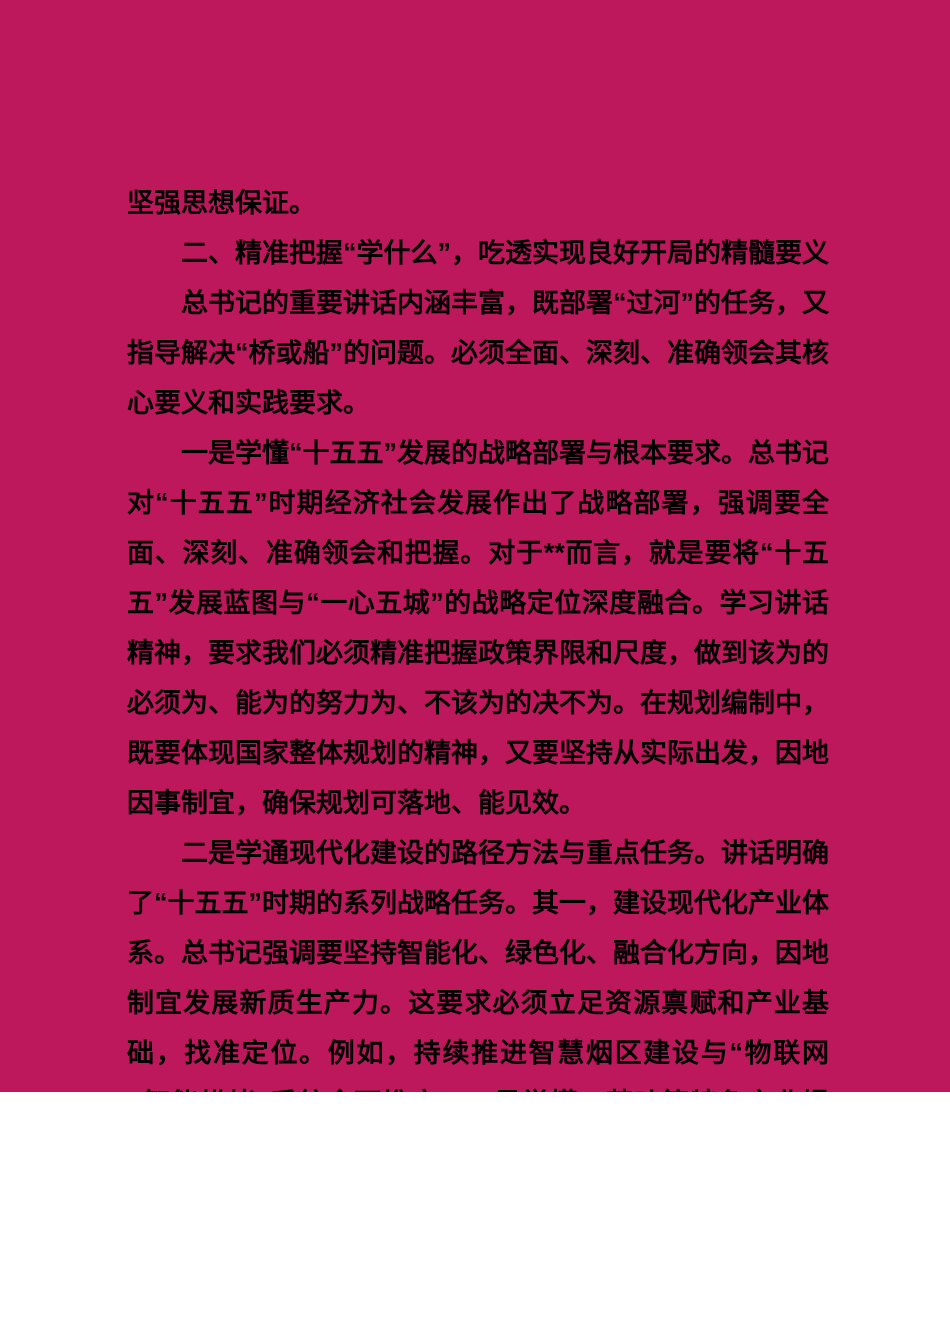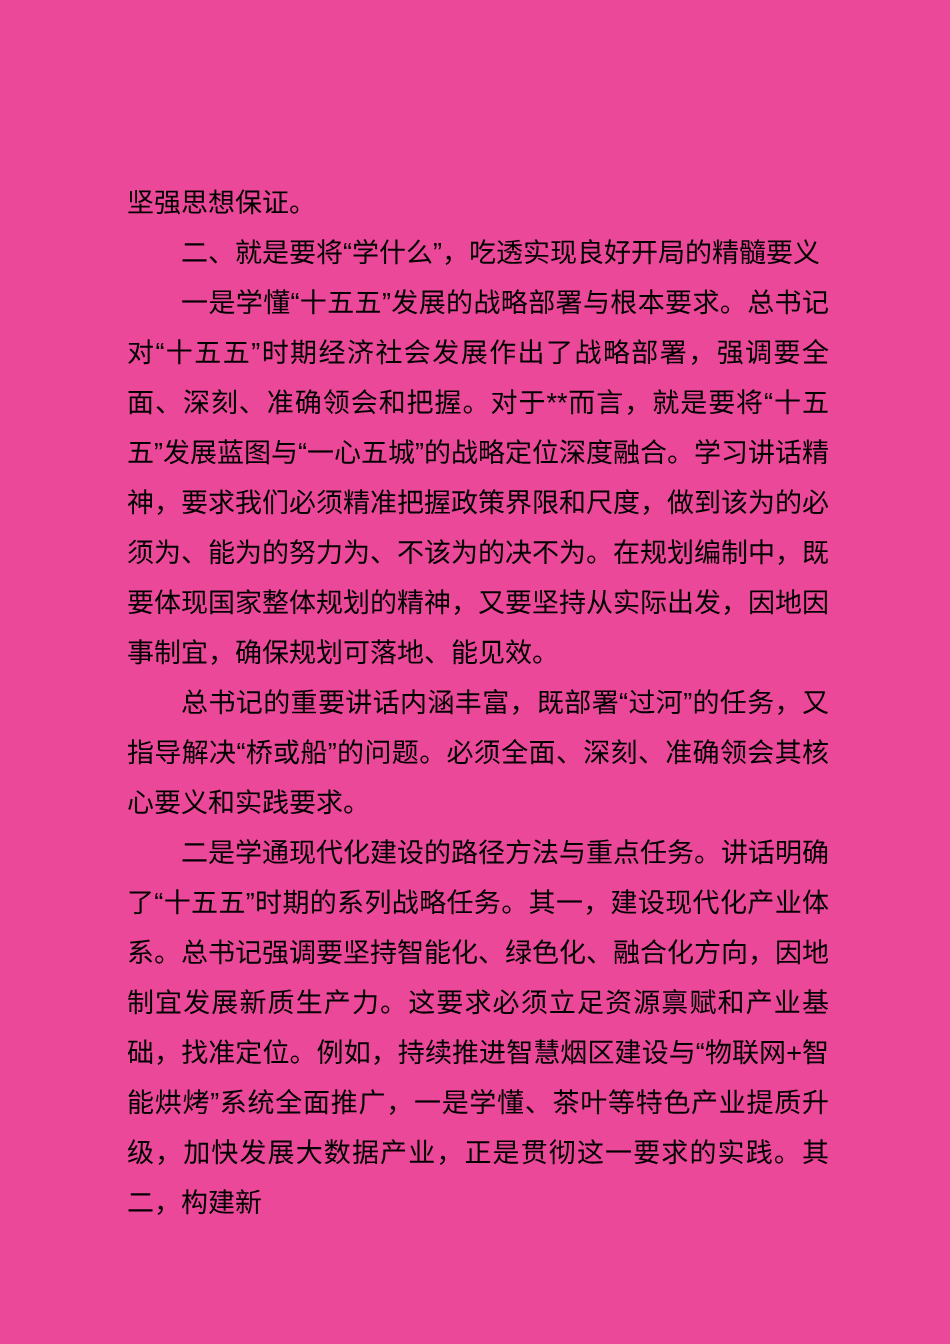--- a/index.html
+++ b/index.html
@@ -3,23 +3,24 @@
 <meta charset="utf-8">
 <style>
   html, body {
     margin: 0;
     padding: 0;
     background: #ffffff;
   }
   .page {
     position: relative;
     width: 950px;
-    height: 1344px;
-    background: #ec4899;
+    height: 1092px;
+    background: #be185d;
     overflow: hidden;
+    font-weight: bold;
   }
   .content {
     position: absolute;
     left: 127px;
     top: 178px;
     width: 702px;
   }
   p.doc-para {
     margin: 0;
     padding: 0;
@@ -36,18 +37,18 @@
   p.indent {
     text-indent: 2em;
   }
 </style>
 </head>
 <body>
 
 <div class="page">
   <div class="content">
     <p class="doc-para">坚强思想保证。</p>
-    <p class="doc-para indent">二、就是要将“学什么”，吃透实现良好开局的精髓要义</p>
+    <p class="doc-para indent">二、精准把握“学什么”，吃透实现良好开局的精髓要义</p>
+    <p class="doc-para indent">总书记的重要讲话内涵丰富，既部署“过河”的任务，又指导解决“桥或船”的问题。必须全面、深刻、准确领会其核心要义和实践要求。</p>
     <p class="doc-para indent">一是学懂“十五五”发展的战略部署与根本要求。总书记对“十五五”时期经济社会发展作出了战略部署，强调要全面、深刻、准确领会和把握。对于**而言，就是要将“十五五”发展蓝图与“一心五城”的战略定位深度融合。学习讲话精神，要求我们必须精准把握政策界限和尺度，做到该为的必须为、能为的努力为、不该为的决不为。在规划编制中，既要体现国家整体规划的精神，又要坚持从实际出发，因地因事制宜，确保规划可落地、能见效。</p>
-    <p class="doc-para indent">总书记的重要讲话内涵丰富，既部署“过河”的任务，又指导解决“桥或船”的问题。必须全面、深刻、准确领会其核心要义和实践要求。</p>
     <p class="doc-para indent">二是学通现代化建设的路径方法与重点任务。讲话明确了“十五五”时期的系列战略任务。其一，建设现代化产业体系。总书记强调要坚持智能化、绿色化、融合化方向，因地制宜发展新质生产力。这要求必须立足资源禀赋和产业基础，找准定位。例如，持续推进智慧烟区建设与“物联网+智能烘烤”系统全面推广，一是学懂、茶叶等特色产业提质升级，加快发展大数据产业，正是贯彻这一要求的实践。其二，构建新</p>
   </div>
 </div>
 
 </body></html>

